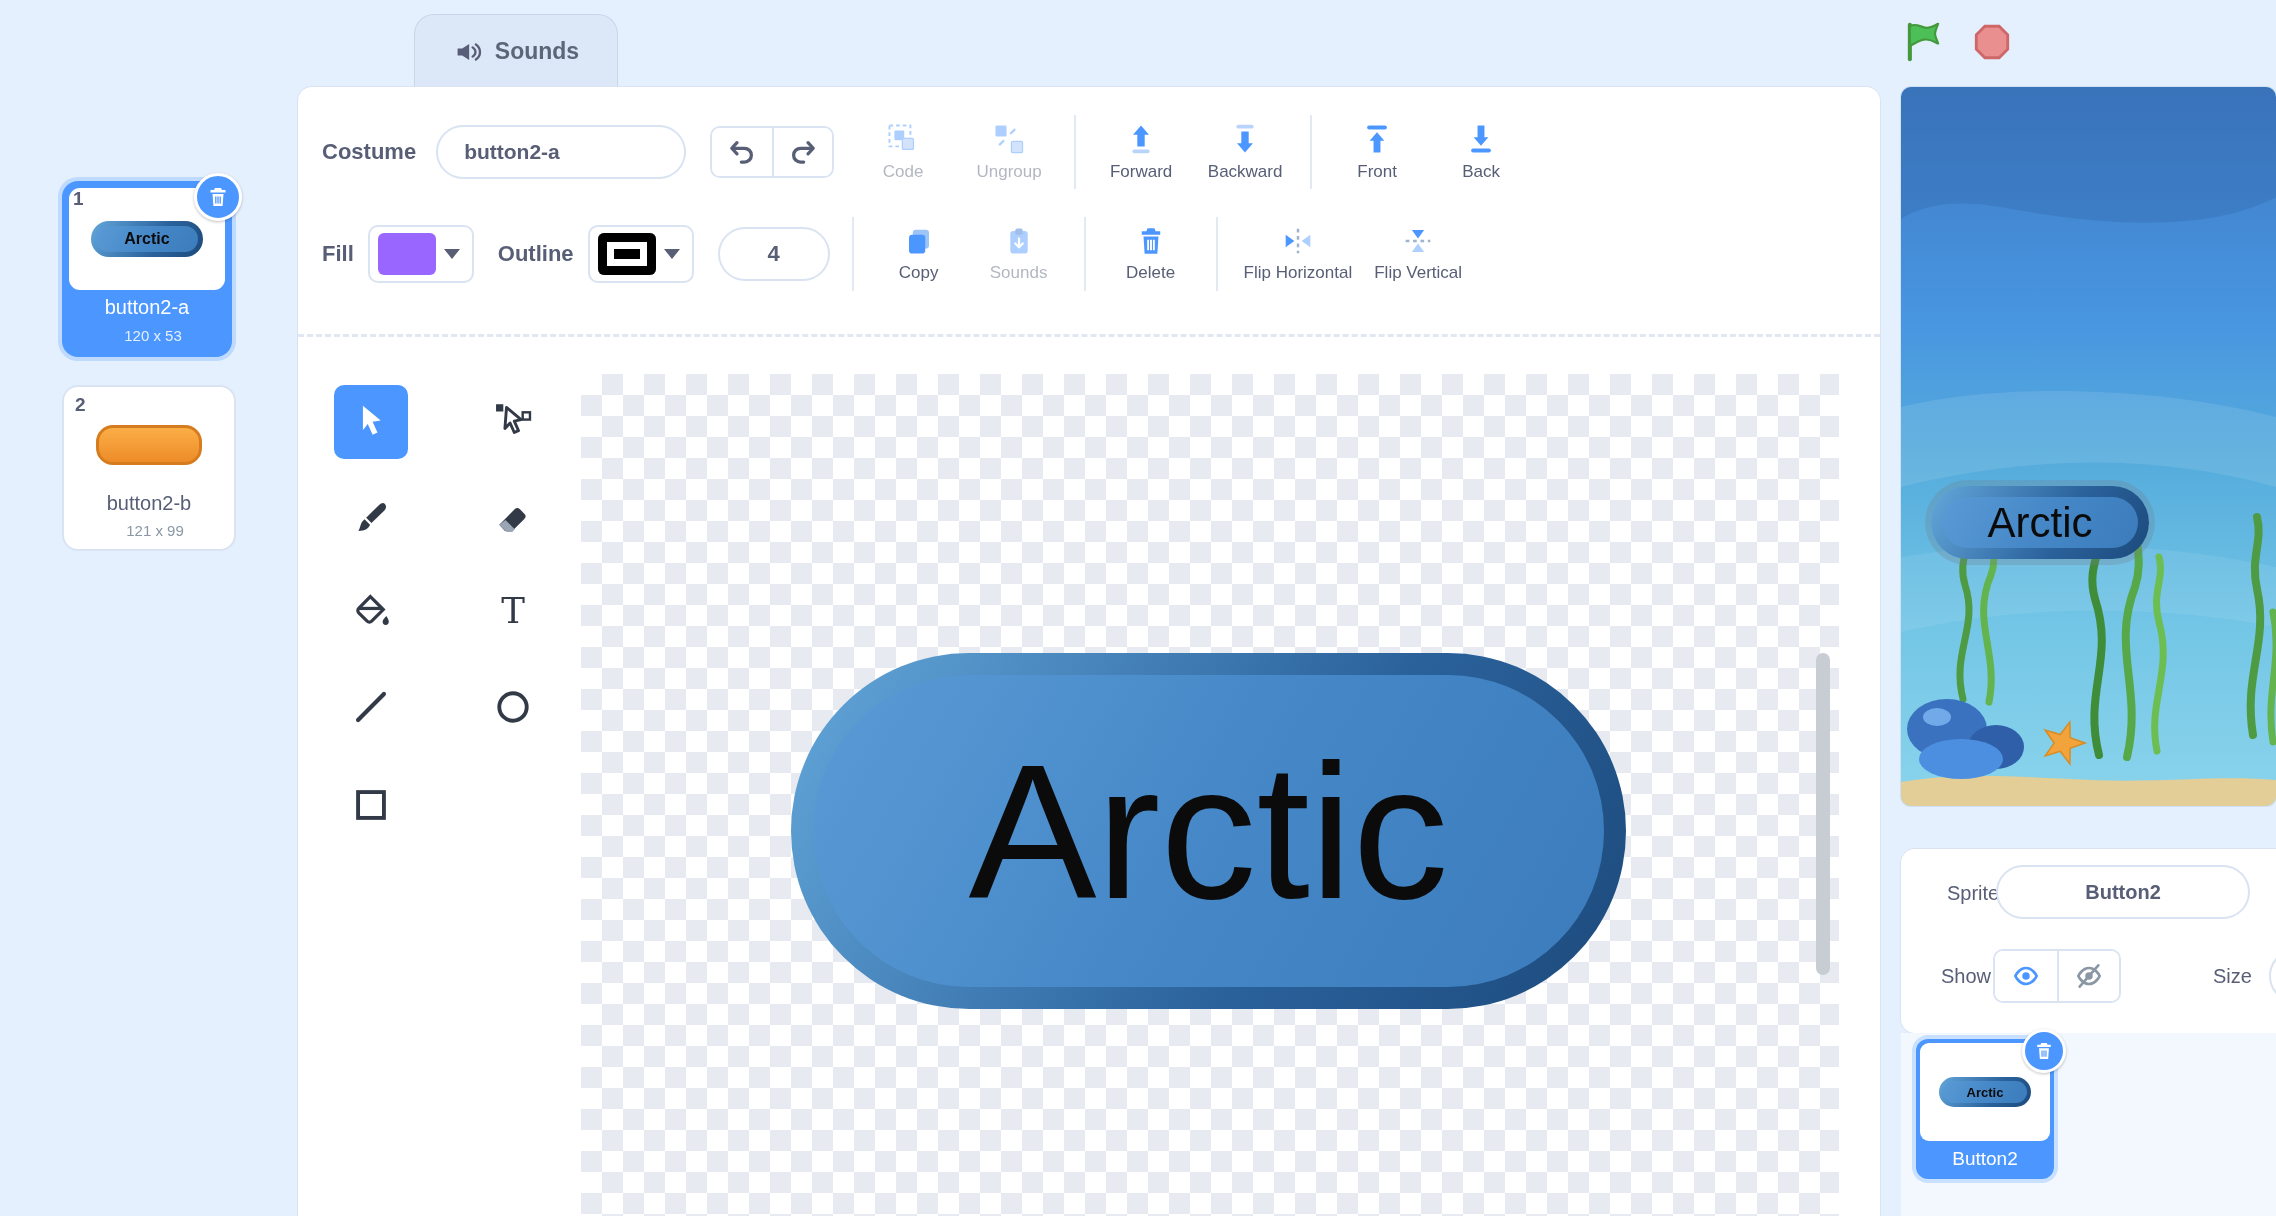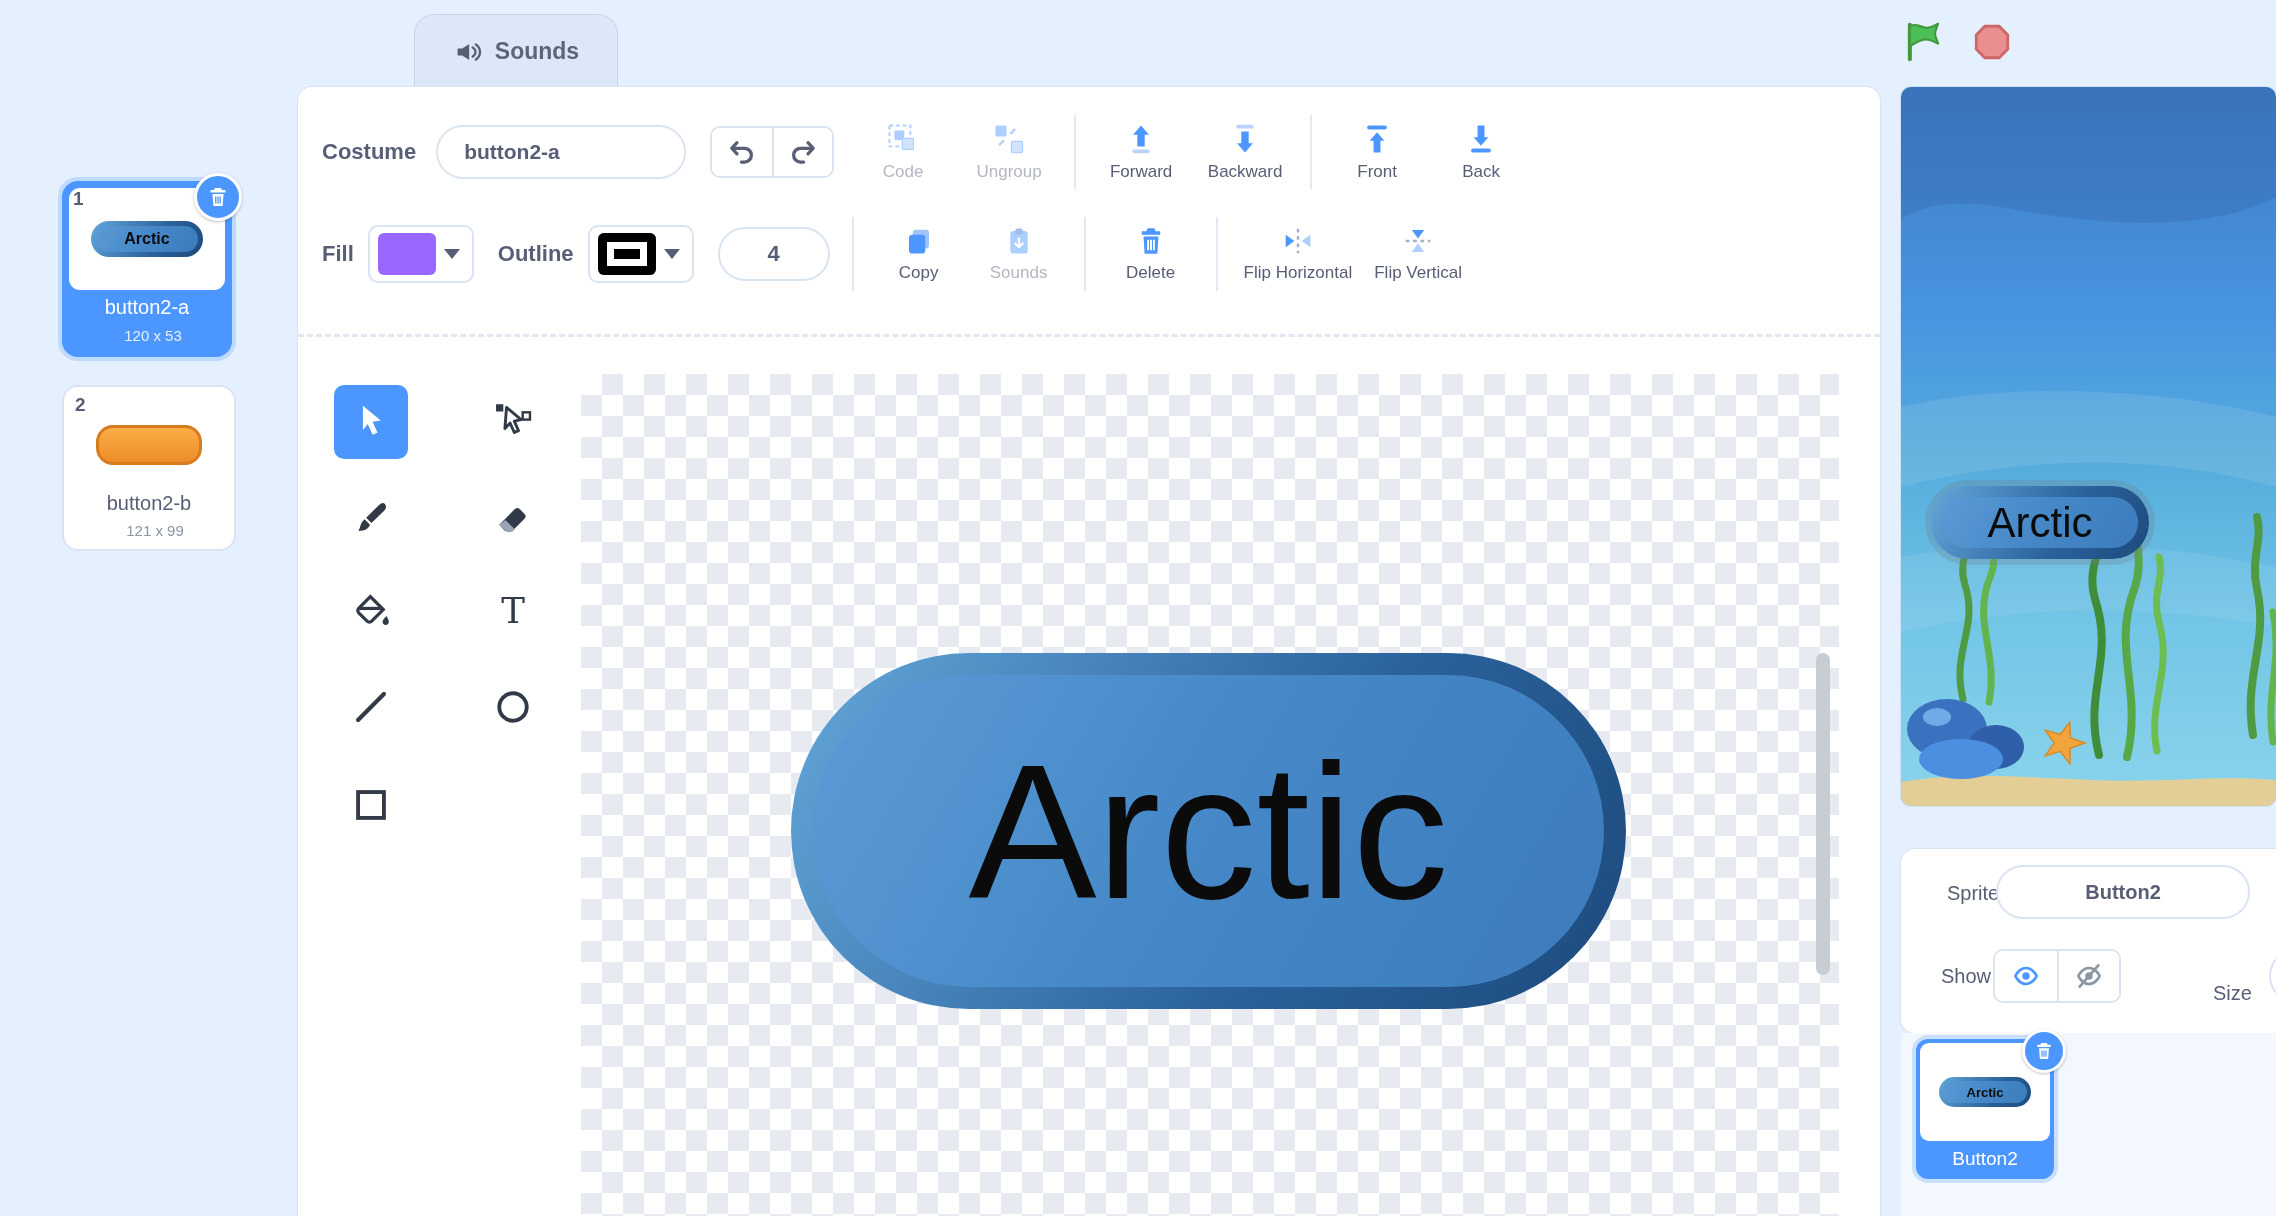--- a/index.html
+++ b/index.html
@@ -422,21 +422,21 @@
       </button>
       <button>
         <svg width="32" height="32" viewBox="0 0 24 24">
             <path d="M12 6c5.2 0 8 6 8 6s-2.8 6-8 6-8-6-8-6 2.8-6 8-6z" fill="none" stroke="#8b97a5" stroke-width="2"></path>
             <circle cx="12" cy="12" r="2.8" fill="#8b97a5"></circle>
             <line x1="5" y1="20" x2="19" y2="4" stroke="#8b97a5" stroke-width="2" stroke-linecap="round"></line>
           </svg>
       </button>
     </div>
 
-    <span class="sp-lbl" style="left:312px;top:116px;margin-top:17px;">Size</span>
+    <span class="sp-lbl" style="left:312px;top:116px;">Size</span>
     <div class="size-input"></div>
   </div>
 
   <div class="sp-list">
     <div class="sprite-card">
       <div class="sthumb">
         <div class="apill pill-mini">
           <div class="in">Arctic</div>
         </div>
       </div>

